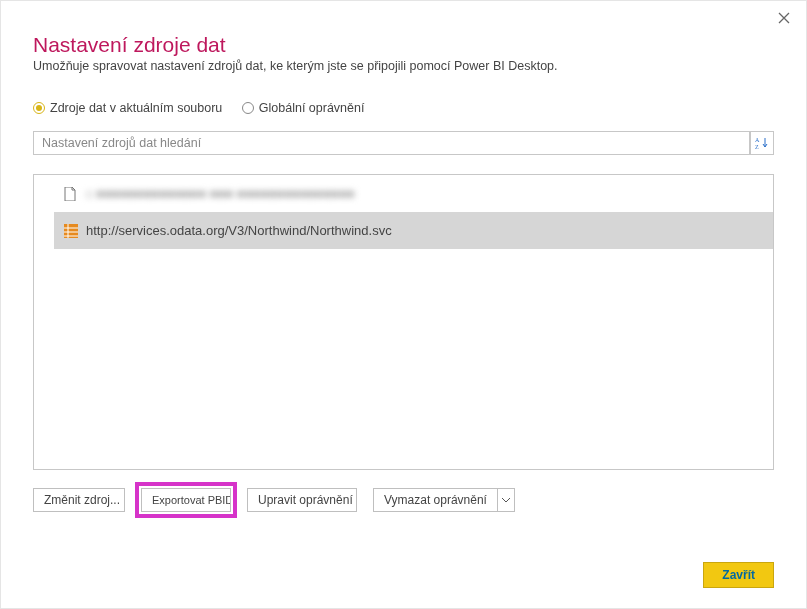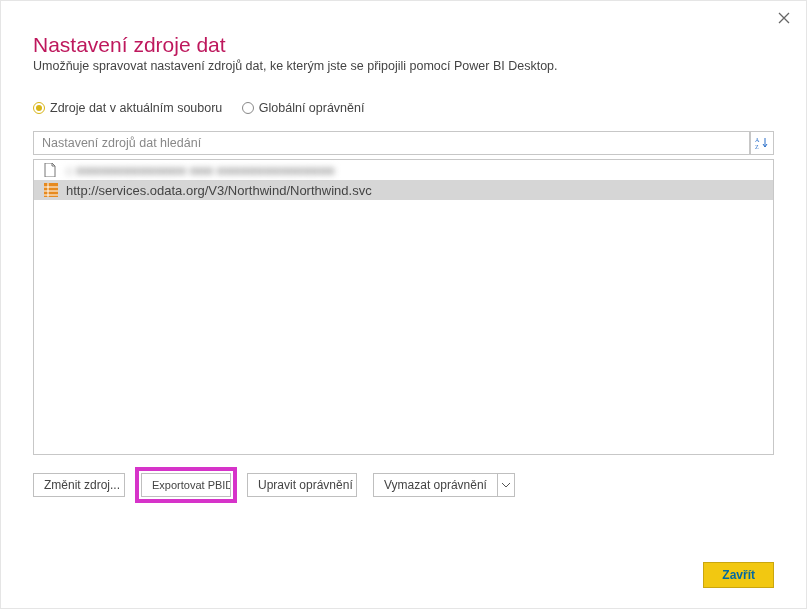--- a/index.html
+++ b/index.html
@@ -68,21 +68,21 @@
   .radio.selected .dot::after {
     content: "";
     position: absolute;
     top: 2px; left: 2px;
     width: 6px; height: 6px;
     background: #d8b518;
     border-radius: 50%;
   }
   .search-row {
     display: flex;
-    margin-bottom: 4px;
+    margin-bottom: 19px;
   }
   .search-input {
     flex: 1;
     border: 1px solid #c7c7c7;
     padding: 3px 8px;
     font-size: 12.5px;
     height: 24px;
     color: #555;
   }
   .search-input::placeholder { color: #888; }
@@ -100,21 +100,22 @@
     flex: 0 0 296px;
     overflow: hidden;
     background: #fff;
   }
   .list-item {
     display: flex;
     align-items: center;
     padding: 4px 10px;
     font-size: 13px;
     gap: 8px;
-    height: 20px;
+    height: 37px;
+    margin-left: 20px;
   }
   .list-item.blurred span.lbl {
     filter: blur(3px);
     color: #aaa;
   }
   .list-item.selected {
     background: #d6d6d6;
   }
   .file-icon {
     width: 14px; height: 14px;

